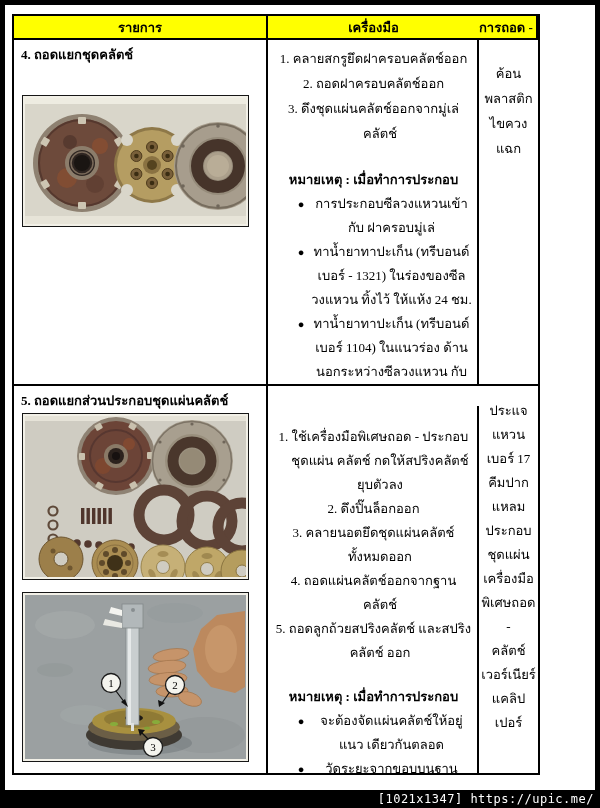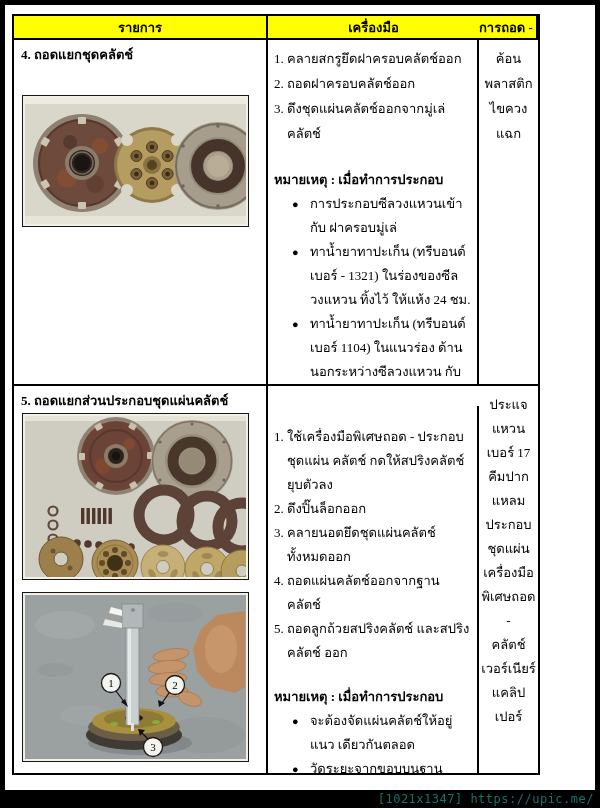--- a/index.html
+++ b/index.html
@@ -40,42 +40,42 @@
   .photo {
     position: absolute;
     border: 1px solid #161616;
     background: #f2f0e7;
     padding: 2px;
   }
   .photo svg { display: block; width: 100%; height: 100%; }
   .photo-r4  { left: 8px; top: 55px;  width: 227px; height: 132px; }
   .photo-r5a { left: 8px; top: 27px;  width: 227px; height: 167px; }
   .photo-r5b { left: 8px; top: 206px; width: 227px; height: 170px; }
-  .proc-cell { font-size: 13px; padding: 6px 4px 0 6px; }
+  .proc-cell { font-size: 13px; padding: 6px 4px 0 6px; text-align: center; }
   .proc-cell.r5 { padding-top: 19px; margin-top: 20px; }
   .step { line-height: 25px; padding-left: 13px; text-indent: -13px; }
   .r5 .step { line-height: 24px; }
   .note-title { font-weight: bold; line-height: 24px; margin-top: 22px; }
   .r5 .note-title { margin-top: 20px; }
   .bullet { display: flex; line-height: 24px; padding-left: 18px; }
   .bmark { flex: 0 0 18px; width: 18px; font-size: 11px; }
   .btext { flex: 1 1 auto; }
-  .tools-cell { text-align: center; font-size: 13px; padding-top: 6px; }
-  .tools-cell.r5 { padding-top: 7px; }
+  .tools-cell { text-align: center; font-size: 13px; padding-top: 21px; }
+  .tools-cell.r5 { padding-top: 13px; }
   .tool { line-height: 25px; }
   .r5 .tool { line-height: 24px; }
   .bottom-bar {
     position: absolute; left: 0; bottom: 0;
     width: 600px; height: 18px;
     background: #000000;
     display: flex; align-items: center; justify-content: flex-end;
     padding-right: 6px;
   }
   .bottom-bar span {
-    color: #0f766e;
+    color: #ffffff;
     font-family: "DejaVu Sans Mono", monospace;
     font-size: 12px;
     letter-spacing: 0.5px;
   }
   .ann-label { font-family: "Liberation Serif", serif; font-size: 11px; fill: #000; }
 </style>
 </head>
 <body>
 
 <div class="page-frame"></div>

